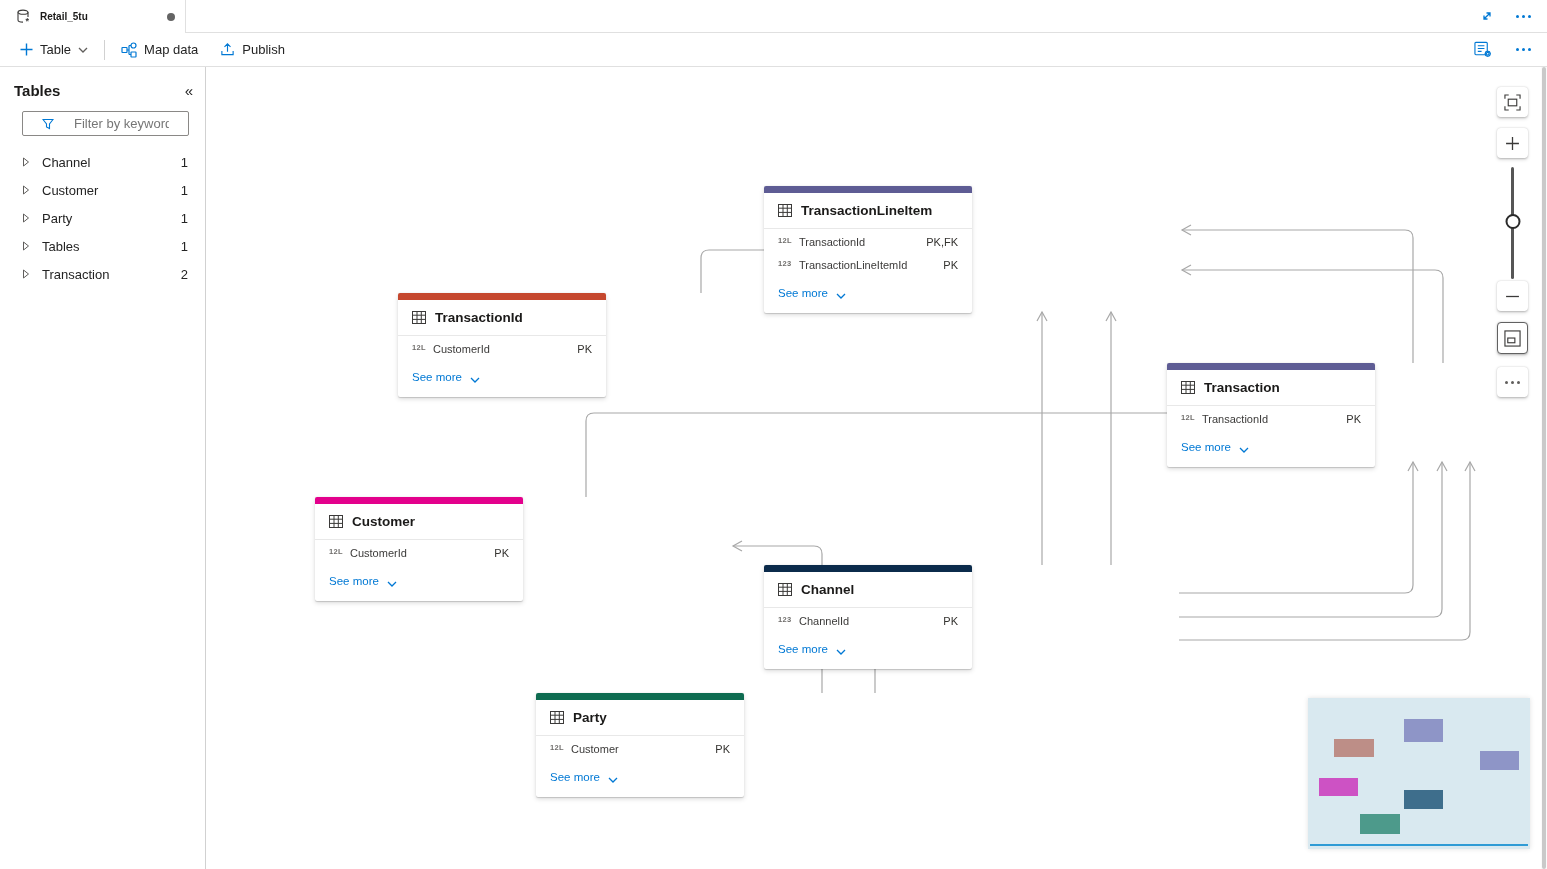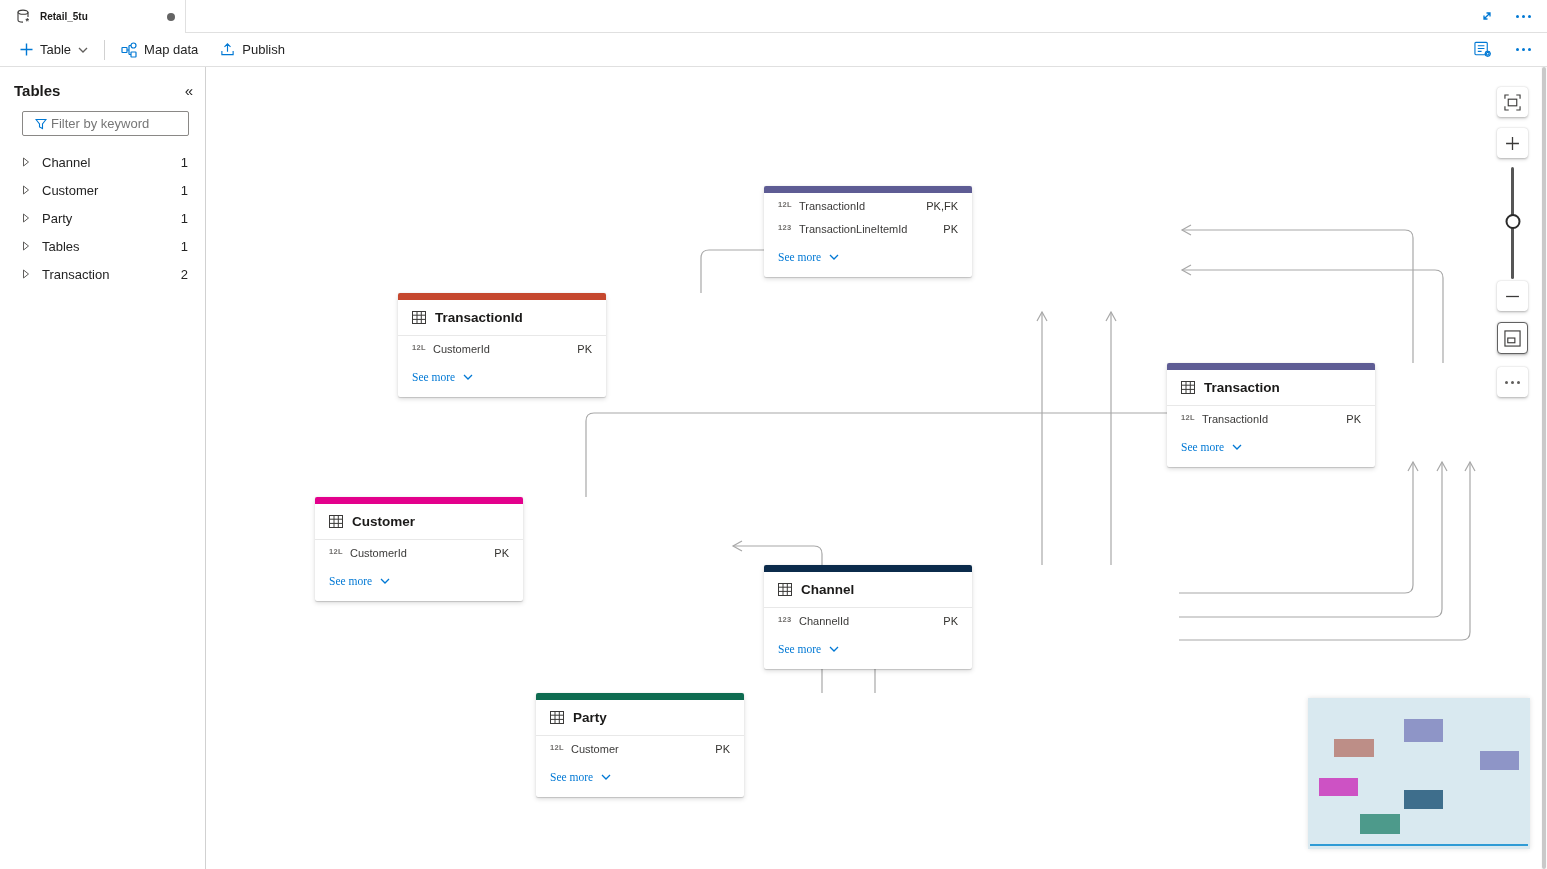--- a/index.html
+++ b/index.html
@@ -28,41 +28,41 @@
   .dots { display:flex; gap:3px; }
   .dots i { width:3px; height:3px; border-radius:50%; background:#0078d4; }
   .chev-gray { color:#605e5c; display:flex; }
   
   .app-body { display:flex; height:802px; position:relative; }
   .sidebar { width:206px; border-right:1px solid #d1d1d1; background:#fff; position:relative; z-index:4; }
   .sidebar-head { display:flex; align-items:center; justify-content:space-between; padding:15px 12px 12px 14px; }
   .sidebar-title { font-size:15px; font-weight:700; color:#1b1a19; }
   .collapse { font-size:15px; color:#242424; cursor:pointer; background:none; border:none; line-height:1; }
   .filter-box { margin:0 16px 12px 22px; height:25px; border:1px solid #8a8886; border-radius:2px;
-                display:flex; align-items:center; gap:4px; padding:0 12px; }
+                display:flex; align-items:center; gap:20px; padding:0 19px; }
   .filter-box input { border:none; outline:none; width:100%; font-size:13px; font-family:inherit; color:#242424; }
   .filter-box input::placeholder { color:#767676; }
   .side-item { height:28px; display:flex; align-items:center; padding:0 17px 0 22px; gap:12px;
                font-size:13px; cursor:pointer; }
   .side-item .cnt { margin-left:auto; }
   
   .canvas { flex:1; position:relative; background:#fff; }
   #wires { position:absolute; left:0; top:0; width:1547px; height:869px; margin-top:-67px; pointer-events:none; z-index:0; }
   
   .tbox { position:absolute; width:208px; background:#fff; border-radius:2px; z-index:1;
           box-shadow:0 0.4px 1px rgba(0,0,0,.16), 0 2px 5px rgba(0,0,0,.14); cursor:move; }
   .tbox-accent { height:7px; border-radius:2px 2px 0 0; }
   .tbox-head { height:36px; display:flex; align-items:center; gap:9px; padding:0 14px;
                font-size:13.5px; font-weight:700; color:#1b1a19; border-bottom:1px solid #e8e8e8; }
   .tbox-body { padding:7px 0 4px; }
   .frow { height:23px; display:flex; align-items:flex-start; padding:0 14px; font-size:11px; color:#3b3a39; }
   .ficon { width:21px; font-size:7.5px; font-weight:700; color:#6e6c6a; letter-spacing:.3px; }
   .fkeys { margin-left:auto; color:#33322f; }
-  .see-more { display:flex; align-items:center; gap:8px; padding:5px 14px 10px; font-size:11.5px;
-              color:#0078d4; cursor:pointer; width:max-content;font-family:Liberation Serif, serif; }
+  .see-more { display:flex; align-items:flex-end; gap:8px; padding:5px 14px 10px; font-size:11.5px;
+              color:#0078d4; cursor:pointer; width:max-content; }
   
   .zctl { position:absolute; z-index:6; }
   .zbtn { position:absolute; left:0; width:31px; height:30px; background:#fff; border:none; border-radius:4px;
           box-shadow:0 0.6px 1.8px rgba(0,0,0,.18), 0 1.6px 3.6px rgba(0,0,0,.13);
           display:flex; align-items:center; justify-content:center; cursor:pointer; color:#3b3a39; }
   .zbtn.selected { border:1px solid #616161; }
   .zslider { position:absolute; left:0; width:31px; display:flex; justify-content:center; }
   .ztrack { width:3px; background:#565656; border-radius:2px; height:100%; }
   .zthumb { position:absolute; left:50%; transform:translateX(-50%); width:15px; height:15px;
             background:#fff; border:2px solid #2b2b2b; border-radius:50%; cursor:grab; }
@@ -248,20 +248,29 @@
         <path d="M 905 565 L 905 312" fill="none" stroke="#a8a8a8" stroke-width="1.2"></path>
         <path d="M 900 321 L 905 312 L 910 321" fill="none" stroke="#a8a8a8" stroke-width="1.2"></path>
         <path d="M 616 693 L 616 554 Q 616 546 608 546 L 527 546" fill="none" stroke="#a8a8a8" stroke-width="1.2"></path>
         <path d="M 536 541 L 527 546 L 536 551" fill="none" stroke="#a8a8a8" stroke-width="1.2"></path>
         <path d="M 669 693 L 669 625 Q 669 617 677 617 L 763 617" fill="none" stroke="#a8a8a8" stroke-width="1.2"></path>
         <path d="M 754 612 L 763 617 L 754 622" fill="none" stroke="#a8a8a8" stroke-width="1.2"></path>
       </svg>
     <div id="boxes">
         <div class="tbox" style="left: 558px; top: 119px;">
           <div class="tbox-accent" style="background:#5e5c94"></div>
+     <div class="tbox-head">
+       <span style="display:flex">
+              <svg width="14" height="13" viewBox="0 0 14 13" fill="none" stroke="#3b3a39" stroke-width="1">
+     <rect x="0.5" y="0.5" width="13" height="12"></rect>
+     <path d="M0.5 4.2 H13.5 M0.5 8.4 H13.5 M5 0.5 V12.5 M9.3 0.5 V12.5"></path>
+   </svg>
+            </span>
+       <span>TransactionLineItem</span>
+     </div>
      <div class="tbox-body">
             <div class="frow">
        <span class="ficon">12L</span>
        <span>TransactionId</span>
        <span class="fkeys">PK,FK</span>
      </div>
             <div class="frow">
        <span class="ficon">123</span>
        <span>TransactionLineItemId</span>
        <span class="fkeys">PK</span>

